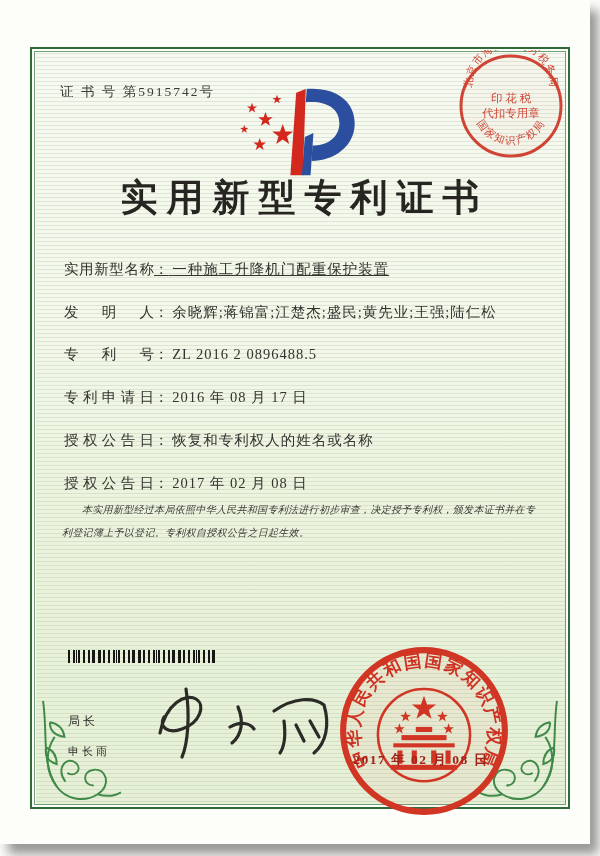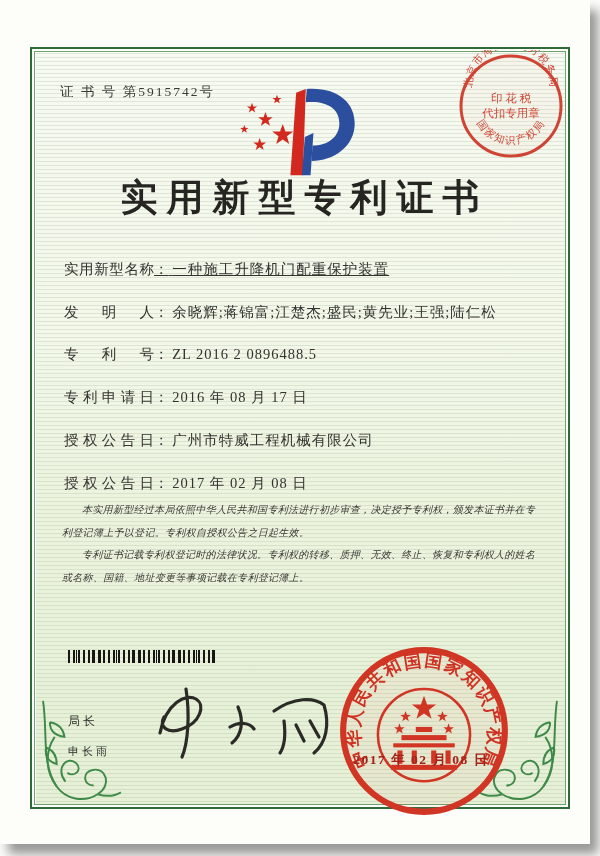--- a/index.html
+++ b/index.html
@@ -88,31 +88,30 @@
       <div class="frow">
         <span class="flabel"><span class="jl">专利号</span><span>：</span></span>
         <span class="fvalue">ZL 2016 2 0896488.5</span>
       </div>
       <div class="frow">
         <span class="flabel"><span class="jl">专利申请日</span><span>：</span></span>
         <span class="fvalue">2016 年 08 月 17 日</span>
       </div>
       <div class="frow">
         <span class="flabel"><span class="jl">授权公告日</span><span>：</span></span>
-        <span class="fvalue">广州市特威工程机械有限公司</span>
+        <span class="fvalue">恢复和专利权人的姓名或名称</span>
       </div>
       <div class="frow">
         <span class="flabel"><span class="jl">授权公告日</span><span>：</span></span>
         <span class="fvalue">2017 年 02 月 08 日</span>
       </div>
     </div>
 
     <div class="paras">
       <p>本实用新型经过本局依照中华人民共和国专利法进行初步审查，决定授予专利权，颁发本证书并在专利登记簿上予以登记。专利权自授权公告之日起生效。</p>
-      <p>专利证书记载专利权登记时的法律状况。专利权的转移、质押、无效、终止、恢复和专利权人的姓名或名称、国籍、地址变更等事项记载在专利登记簿上。</p>
     </div>
 
     <div class="barcode"></div>
 
     <div class="director-title">局长</div>
     <div class="director-name">申长雨</div>
 
     <svg class="sig" width="200" height="95" viewBox="0 0 200 95">
       <g fill="none" stroke="#2a2a26" stroke-width="3.2" stroke-linecap="round">
         <path d="M18,52 C 24,22 44,12 54,18 C 64,24 58,42 40,48 C 26,53 16,46 22,36"></path>

